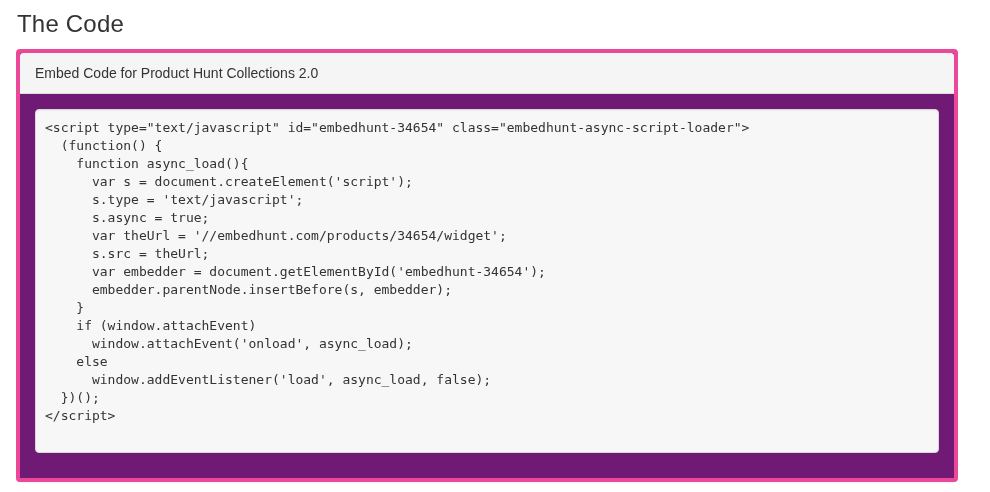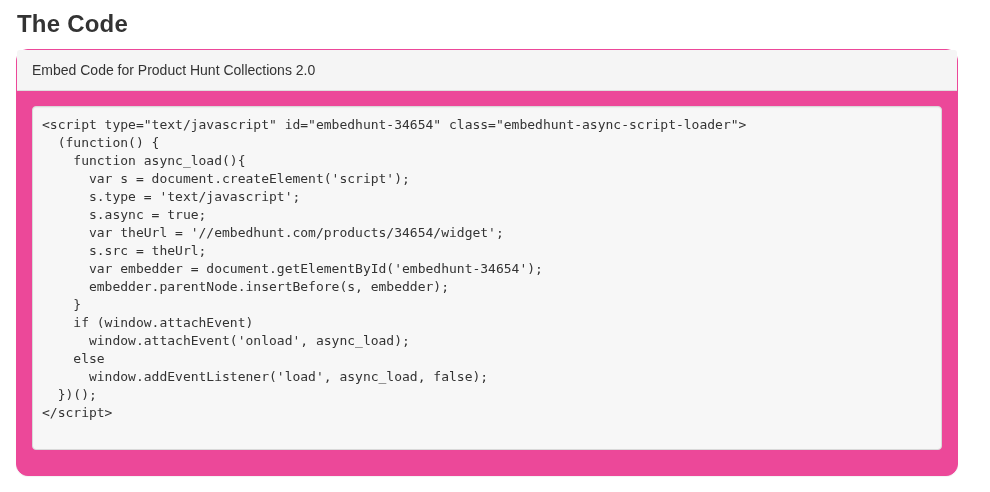--- a/index.html
+++ b/index.html
@@ -9,31 +9,31 @@
     height: 492px;
     font-family: "Liberation Sans", sans-serif;
     color: #333333;
     overflow: hidden;
   }
   .page {
     padding: 11px 16px 0 16px;
   }
   .page-title {
     font-size: 24px;
-    font-weight: 700;
+    font-weight: 400;
     color: #333333;
     line-height: 26px;
     margin: 0 0 12px 1px;
     letter-spacing: 0.2px;
   }
   .panel {
     width: 942px;
-    background: #ec4899;
-    border: 1px solid #ec4899;
-    border-radius: 12px;
+    background: #701a75;
+    border: 4px solid #ec4899;
+    border-radius: 4px;
     box-shadow: 0 1px 1px rgba(0,0,0,0.05);
   }
   .panel-heading {
     background: #f5f5f5;
     border-bottom: 1px solid #dddddd;
     border-radius: 3px 3px 0 0;
     padding: 10px 15px;
     font-size: 14px;
     line-height: 20px;
     color: #333333;

